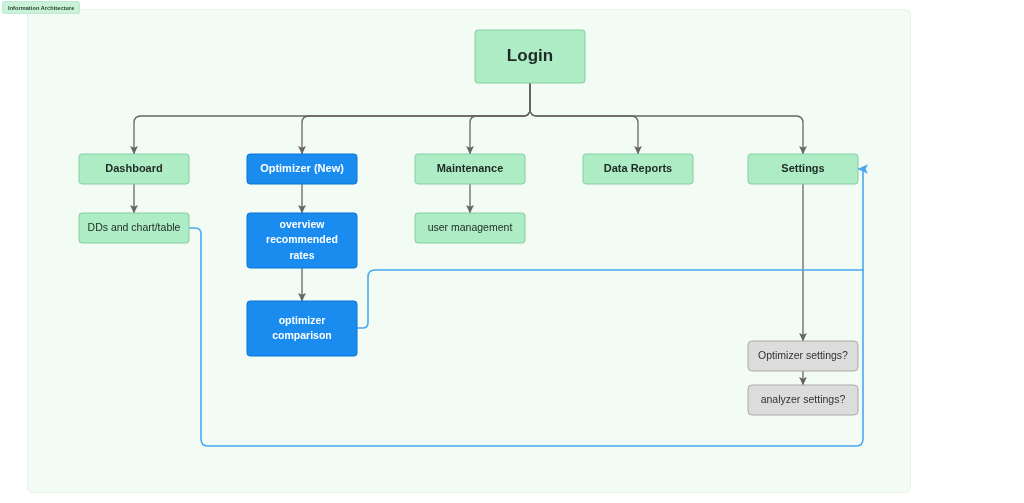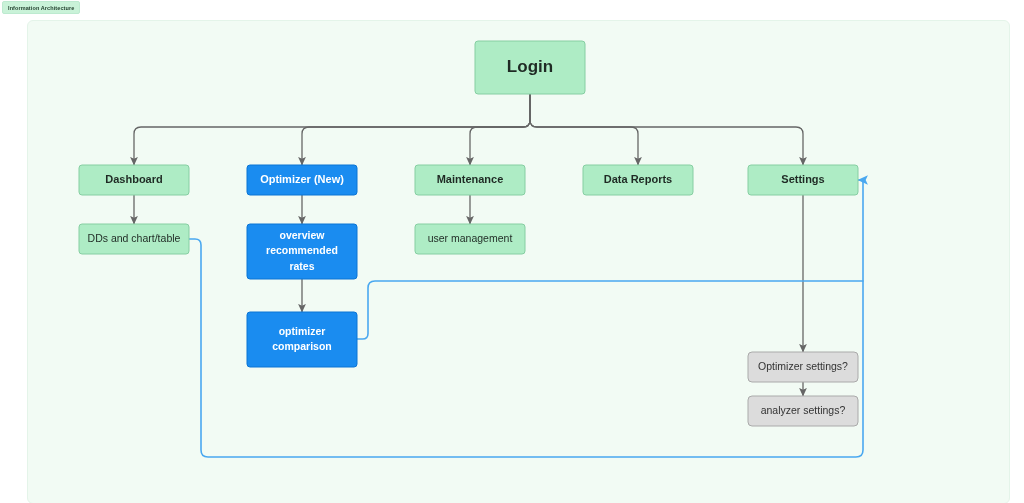--- a/index.html
+++ b/index.html
@@ -34,22 +34,22 @@
     font-weight: bold;
     color: #22402e;
     letter-spacing: .1px;
     white-space: nowrap;
     z-index: 5;
   }
   
   .canvas {
     position: absolute;
     left: 27px;
-    top: 20px;
-    width: 983px;
+    top: 9px;
+    width: 884px;
     height: 484px;
     background: #f2fbf4;
     border: 1px solid #e4f4e9;
     border-radius: 6px;
     box-sizing: border-box;
     overflow: hidden;
   }
   .canvas svg { display: block; }
 
   

